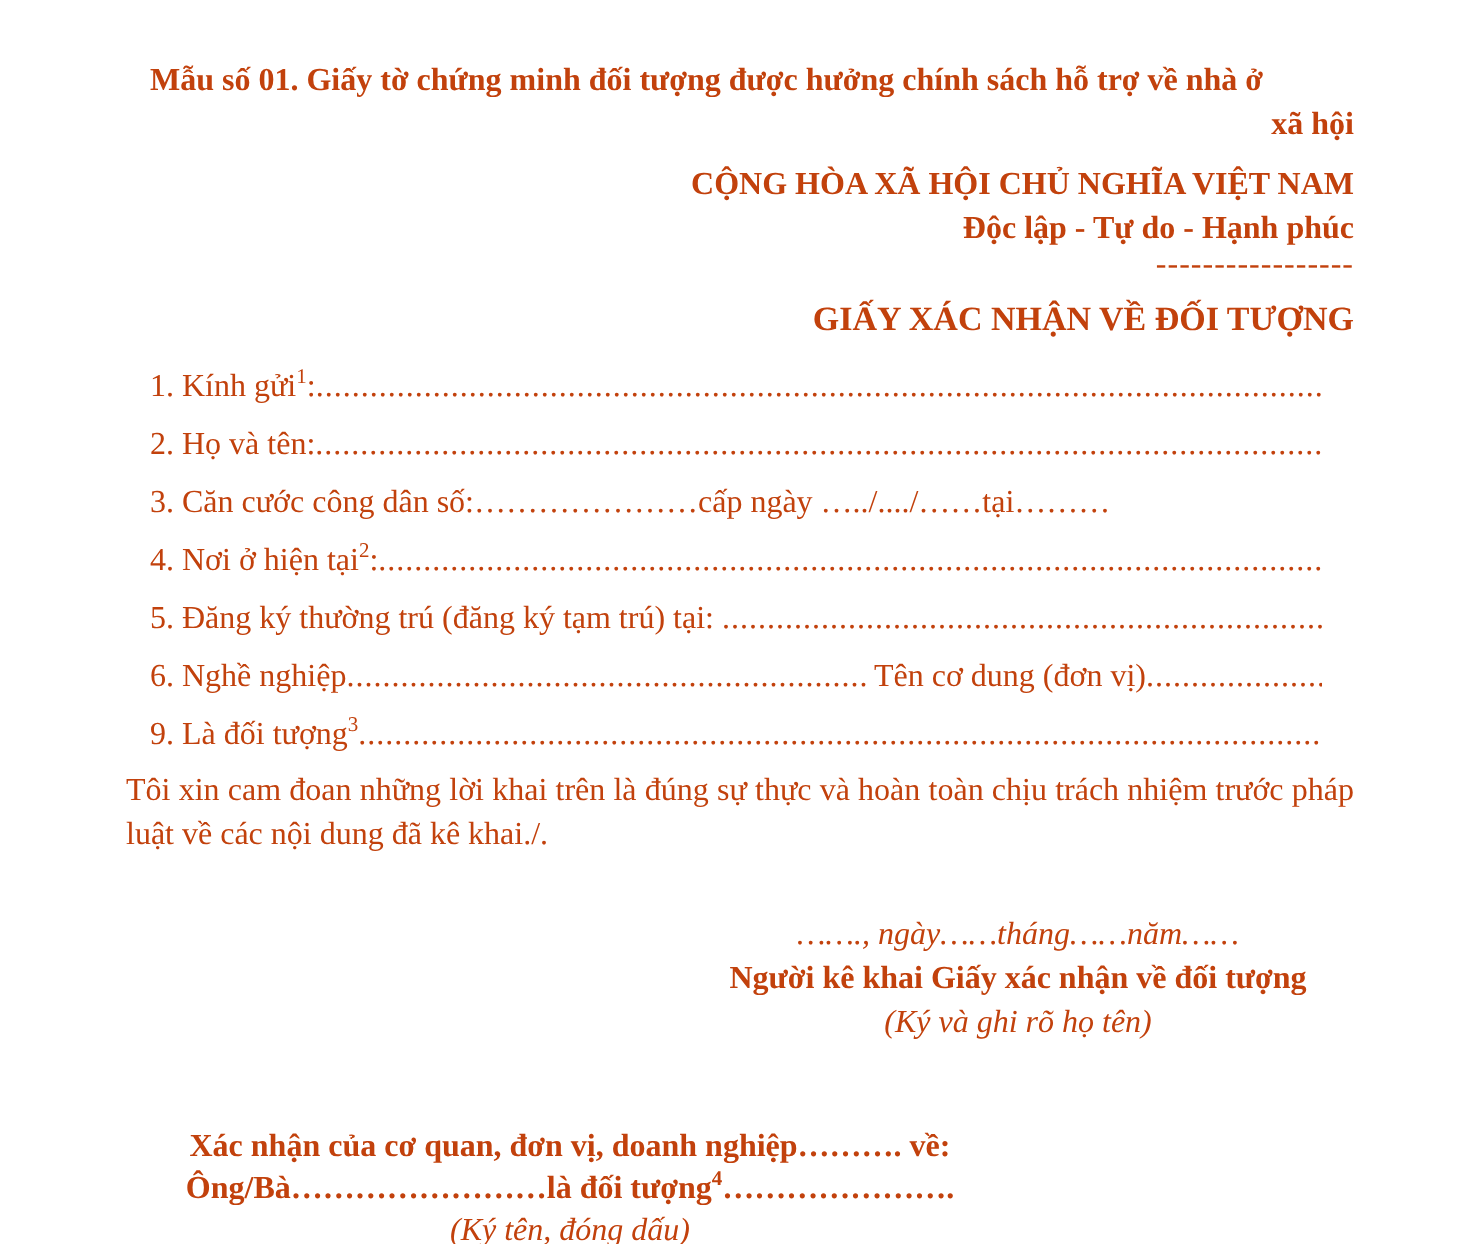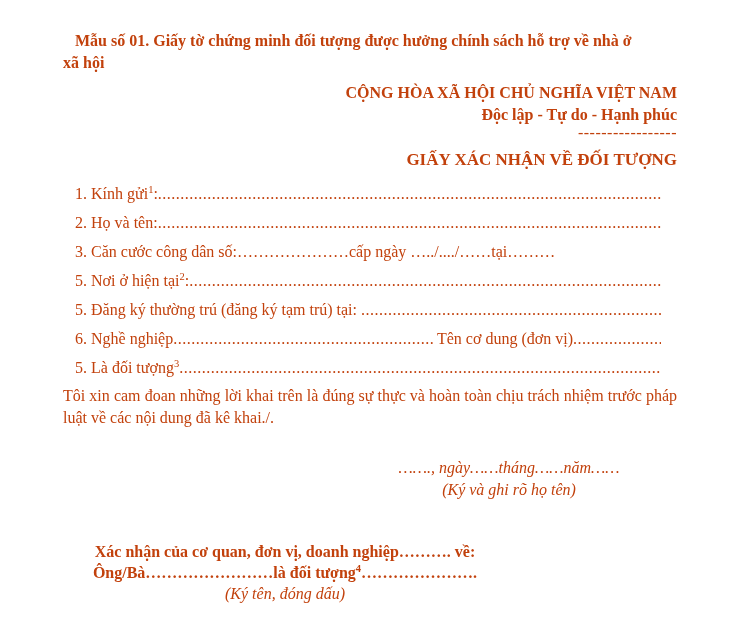--- a/index.html
+++ b/index.html
@@ -12,21 +12,21 @@
     font-family:"Liberation Serif", "DejaVu Serif", serif;
     font-size:16px;
     padding:30px 60px 0 63px;
     overflow:hidden;
   }
   .mau-header {
     font-weight:bold;
     line-height:22px;
   }
   .mau-header .l1 { text-indent:12px; display:block; }
-  .mau-header .l2 { display:block; }
+  .mau-header .l2 { display:block;text-align:right; }
 
   .center-block { text-align:right; margin-top:8px; }
   .nat-title, .nat-motto { font-weight:bold; line-height:22px; }
   .separator { line-height:13px; letter-spacing:0.5px; }
   .doc-title { font-weight:bold; font-size:17px; line-height:24px; margin-top:9px; }
 
   .form { margin:7px 16px 0 12px; }
   .row { display:flex; line-height:29px; align-items:baseline; }
   .lblgrp { white-space:pre; flex:0 0 auto; }
   .leader { flex:1 1 auto; overflow:hidden; white-space:nowrap; letter-spacing:0.5px; }
@@ -85,47 +85,48 @@
     </div>
 
     <div class="row">
       <span class="lblgrp"><span>2. Họ và tên</span><span>:</span></span>
       <span class="leader">........................................................................................................................................................................................................................................................</span>
     </div>
 
     <div class="plainrow">3. Căn cước công dân số:…………………cấp ngày …../..../……tại………</div>
 
     <div class="row">
-      <span class="lblgrp"><span>5. Nơi ở hiện tại</span><sup>2</sup><span>:</span></span>
+      <span class="lblgrp"><span>4. Nơi ở hiện tại</span><sup>2</sup><span>:</span></span>
       <span class="leader">........................................................................................................................................................................................................................................................</span>
     </div>
 
     <div class="row">
       <span class="lblgrp">5. Đăng ký thường trú (đăng ký tạm trú) tại: </span>
       <span class="leader">........................................................................................................................................................................................................................................................</span>
     </div>
 
     <div class="row">
       <span class="lblgrp">6. Nghề nghiệp</span>
       <span class="leader">........................................................................................................................................................................................................................................................</span>
       <span class="lblgrp"> Tên cơ dung (đơn vị)</span>
       <span class="leader-sm">........................................................................................................................................................................................................................................................</span>
     </div>
 
     <div class="row">
-      <span class="lblgrp"><span>5. Là đối tượng</span><sup>3</sup></span>
+      <span class="lblgrp"><span>9. Là đối tượng</span><sup>3</sup></span>
       <span class="leader">........................................................................................................................................................................................................................................................</span>
     </div>
 
   </div>
 
   <p class="declaration">Tôi xin cam đoan những lời khai trên là đúng sự thực và hoàn toàn chịu trách nhiệm trước pháp luật về các nội dung đã kê khai./.</p>
 
   <div class="sign-block">
     <div class="sign-date">……., ngày……tháng……năm……</div>
+    <div class="sign-title">Người kê khai Giấy xác nhận về đối tượng</div>
     <div class="sign-note">(Ký và ghi rõ họ tên)</div>
   </div>
 
   <div class="confirm-block">
     <div class="confirm-l1">Xác nhận của cơ quan, đơn vị, doanh nghiệp………. về:</div>
     <div class="confirm-l2"><span>Ông/Bà……………………là đối tượng</span><sup>4</sup><span>………………….</span></div>
     <div class="confirm-note">(Ký tên, đóng dấu)</div>
   </div>
 
 </div>

